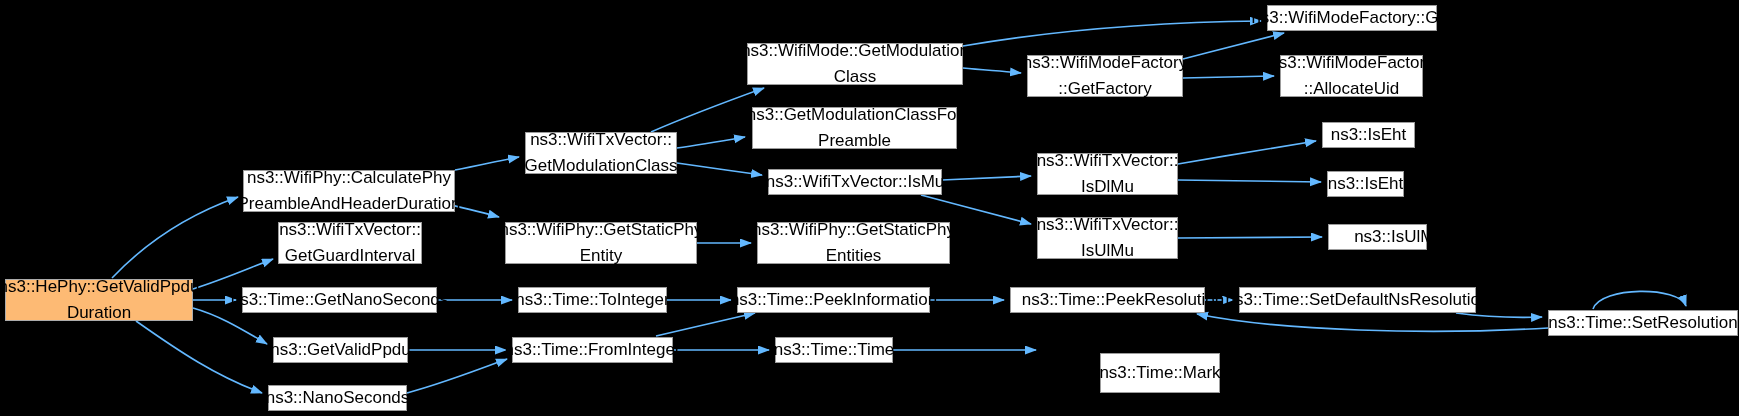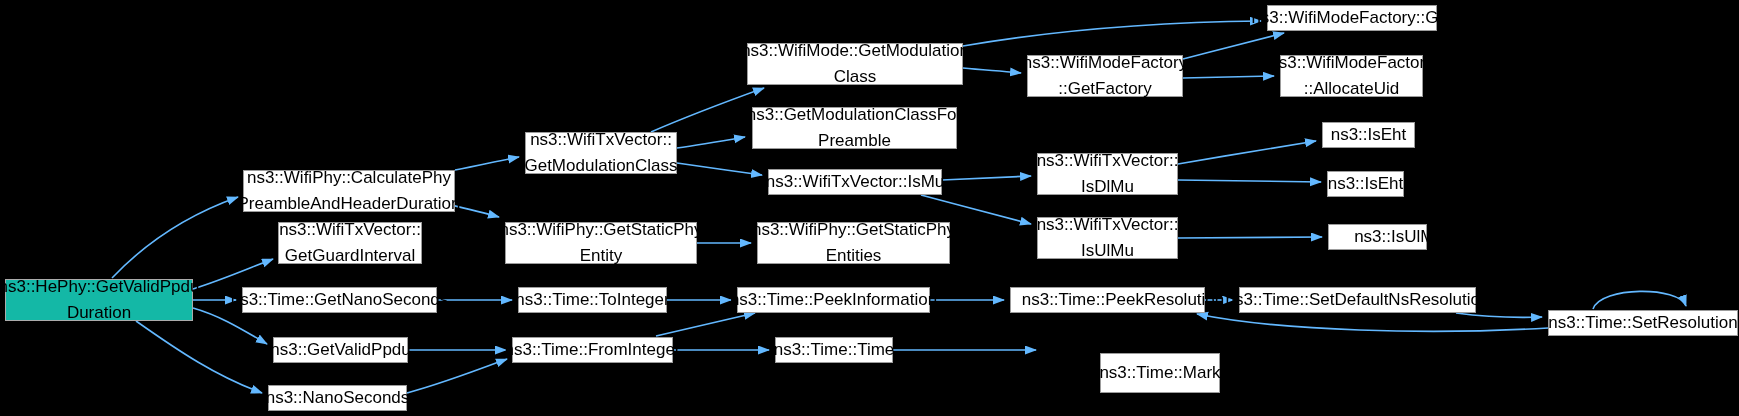--- a/index.html
+++ b/index.html
@@ -19,21 +19,21 @@
     white-space:pre-line;
     font-size:17px;
     line-height:1.55;
     color:#000000;
     background:#ffffff;
     border:1.5px solid #9c9c9c;
     padding:0 3px;
     cursor:pointer;
   }
   .node.root{
-    background:#14b8a6;
+    background:#fdba74;
     border:1.5px solid #ababab;
     text-align:center;
   }
 </style>
 </head>
 <body>
 
 <div class="canvas">
   <svg class="edges" xmlns="http://www.w3.org/2000/svg">
     <defs>

